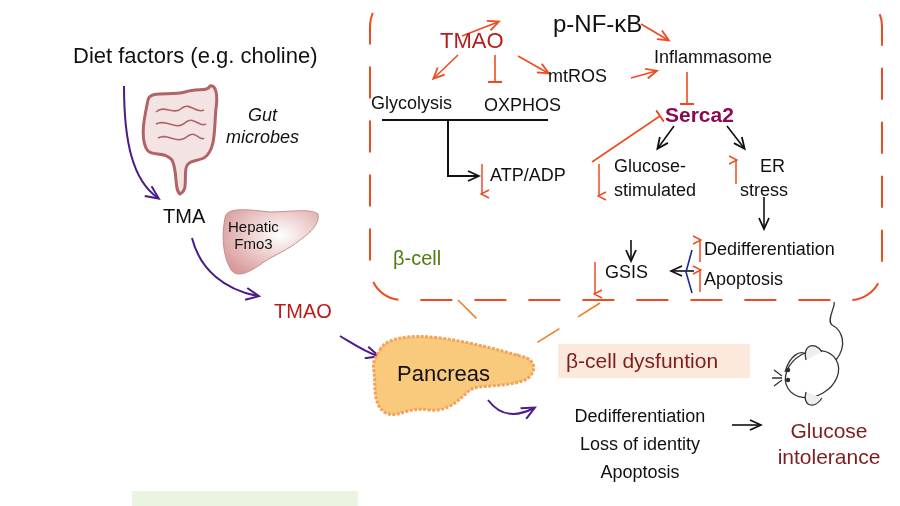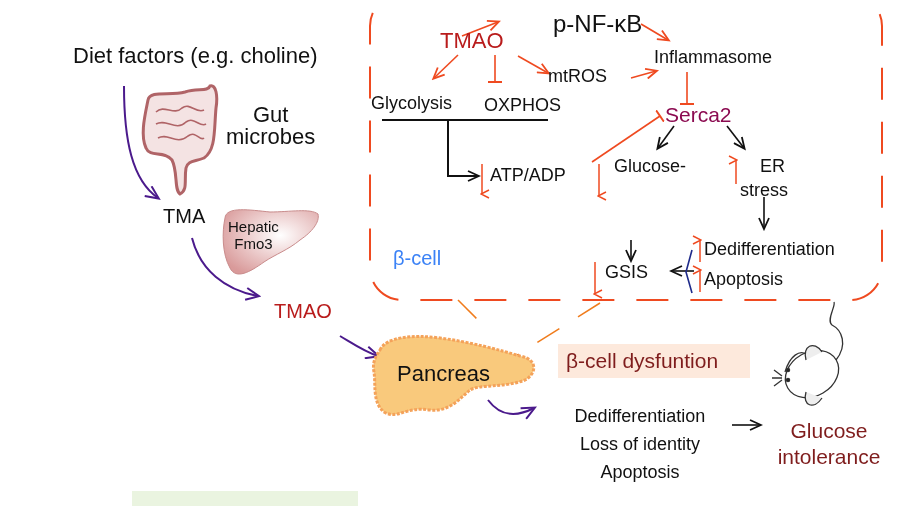--- a/index.html
+++ b/index.html
@@ -2,23 +2,23 @@
 <html><head>
 <meta charset="utf-8">
 <style>
   html, body { margin:0; padding:0; background:#ffffff; }
   body { width:900px; height:506px; position:relative; overflow:hidden;
          font-family:"Liberation Sans", sans-serif; color:#111; }
   .lbl { position:absolute; white-space:nowrap; line-height:1; }
   svg.layer { position:absolute; left:0; top:0; }
   .black { color:#111111; }
   .red { color:#b91c1c; }
-  .orange { color:#3b82f6; }
+  .orange { color:#4d7c0f; }
   .darkred { color:#7f1d1d; }
-  .magenta { color:#8b0a50; font-weight:normal; }
+  .magenta { color:#8b0a50; font-weight:bold; }
   .center { text-align:center; }
 </style>
 </head>
 <body>
 
 <svg class="layer" width="900" height="506" viewBox="0 0 900 506">
   <defs>
     <marker id="ahO" markerWidth="14" markerHeight="12" refX="11" refY="6" orient="auto" markerUnits="userSpaceOnUse">
       <path d="M1,1 L12,6 L1,11" fill="none" stroke="#ef4a20" stroke-width="1.8"></path>
     </marker>
@@ -102,21 +102,21 @@
   <line x1="736" y1="184" x2="736" y2="160" stroke="#ef4a20" stroke-width="1.5" marker-end="url(#ahS)"></line>
   <line x1="700" y1="262" x2="700" y2="240" stroke="#ef4a20" stroke-width="1.5" marker-end="url(#ahS)"></line>
   <line x1="700" y1="292" x2="700" y2="270" stroke="#ef4a20" stroke-width="1.5" marker-end="url(#ahS)"></line>
 
   <path d="M692,250 L686,272 L692,293" fill="none" stroke="#1e2a8a" stroke-width="1.6"></path>
 
   <line x1="732" y1="425" x2="760" y2="425" stroke="#111" stroke-width="1.6" marker-end="url(#ahK)"></line>
 </svg>
 
 <div class="lbl black" style="left:73px;top:45px;font-size:22px;">Diet factors (e.g. choline)</div>
-<div class="lbl black center" style="left:226px;top:104px;font-size:22px;line-height:22px;">
+<div class="lbl black center" style="left:226px;top:104px;font-size:18px;line-height:22px;font-style:italic;">
   <div>Gut</div>
   <div>microbes</div>
 </div>
 <div class="lbl black" style="left:163px;top:206px;font-size:20px;">TMA</div>
 <div class="lbl black center" style="left:228px;top:218px;font-size:15px;line-height:17px;">
   <div>Hepatic</div>
   <div>Fmo3</div>
 </div>
 <div class="lbl red" style="left:274px;top:301px;font-size:20px;">TMAO</div>
 <div class="lbl black" style="left:397px;top:363px;font-size:22px;">Pancreas</div>
@@ -124,20 +124,21 @@
 <div class="lbl red" style="left:440px;top:30px;font-size:22px;">TMAO</div>
 <div class="lbl black" style="left:553px;top:12px;font-size:24px;">p-NF-κB</div>
 <div class="lbl black" style="left:548px;top:67px;font-size:18px;">mtROS</div>
 <div class="lbl black" style="left:654px;top:48px;font-size:18px;">Inflammasome</div>
 <div class="lbl black" style="left:371px;top:94px;font-size:18px;">Glycolysis</div>
 <div class="lbl black" style="left:484px;top:96px;font-size:18px;">OXPHOS</div>
 <div class="lbl black" style="left:490px;top:166px;font-size:18px;">ATP/ADP</div>
 <div class="lbl magenta" style="left:665px;top:104px;font-size:21px;">Serca2</div>
 <div class="lbl black" style="left:614px;top:154px;font-size:18px;line-height:24px;">
   <div>Glucose-</div>
+  <div>stimulated</div>
 </div>
 <div class="lbl black" style="left:740px;top:154px;font-size:18px;line-height:24px;">
   <div style="padding-left:20px;">ER</div>
   <div>stress</div>
 </div>
 <div class="lbl black" style="left:704px;top:240px;font-size:18px;">Dedifferentiation</div>
 <div class="lbl black" style="left:704px;top:270px;font-size:18px;">Apoptosis</div>
 <div class="lbl black" style="left:605px;top:263px;font-size:18px;">GSIS</div>
 <div class="lbl orange" style="left:393px;top:248px;font-size:20px;">β-cell</div>
 

